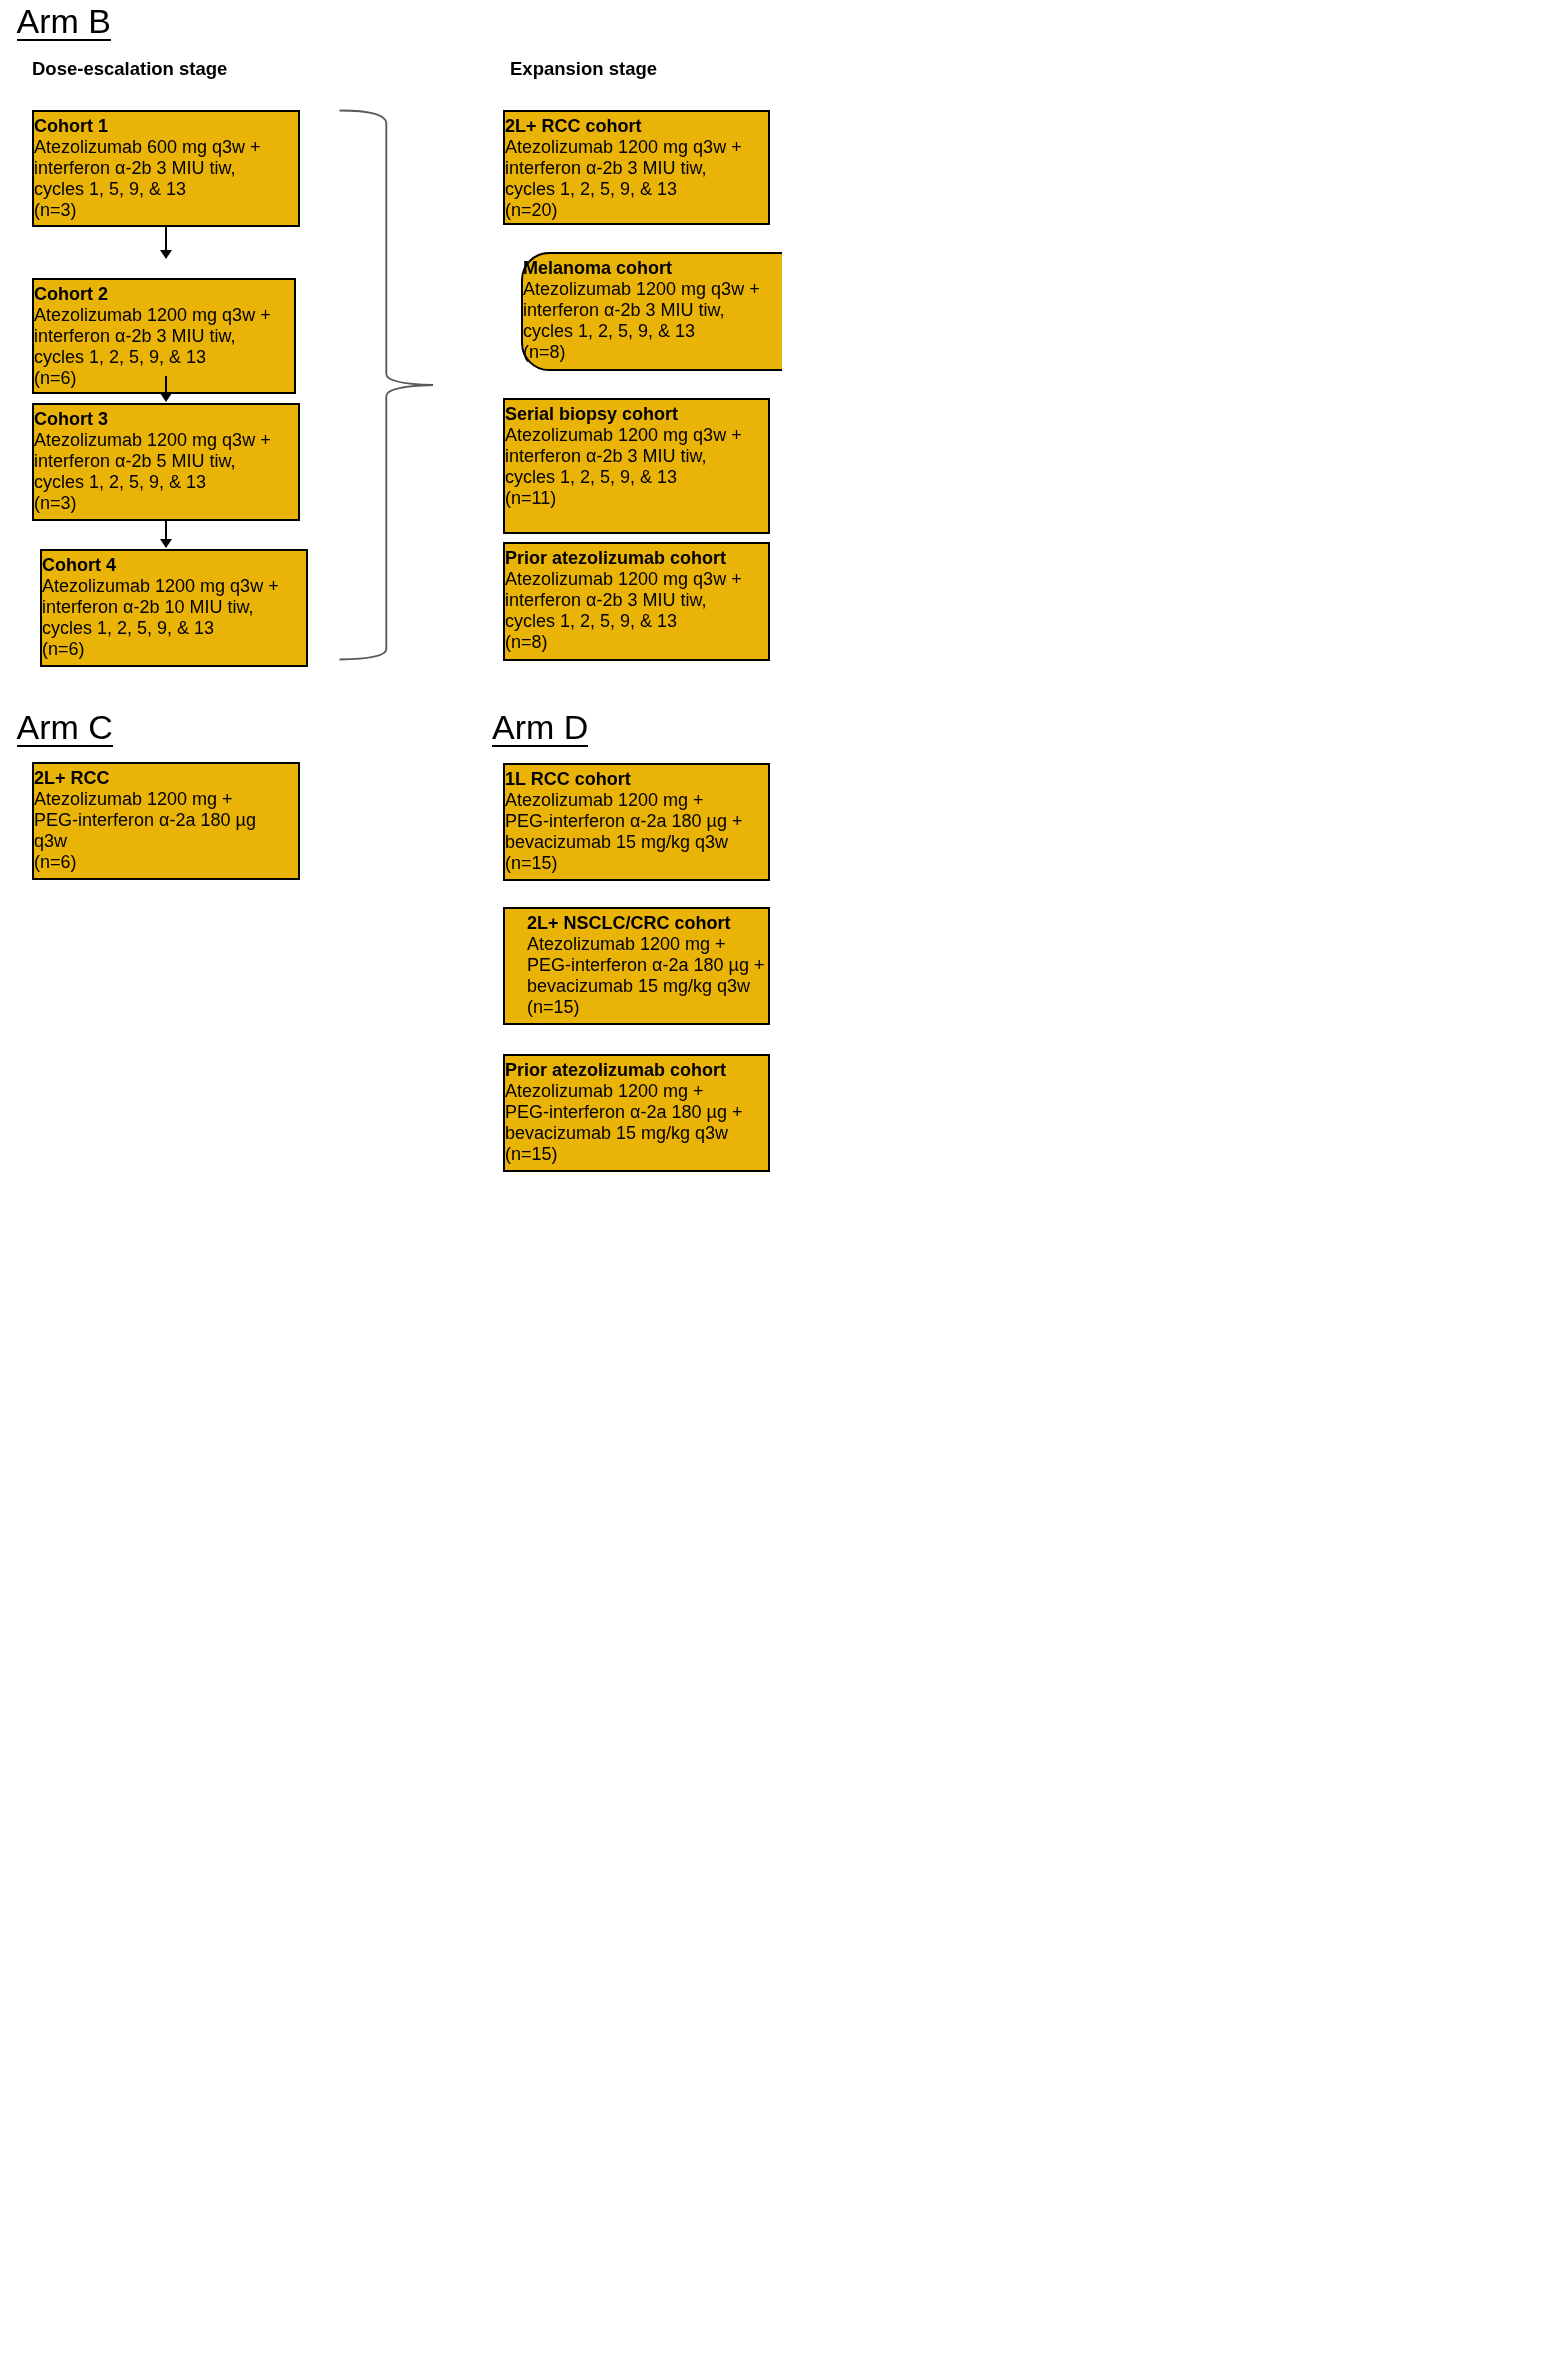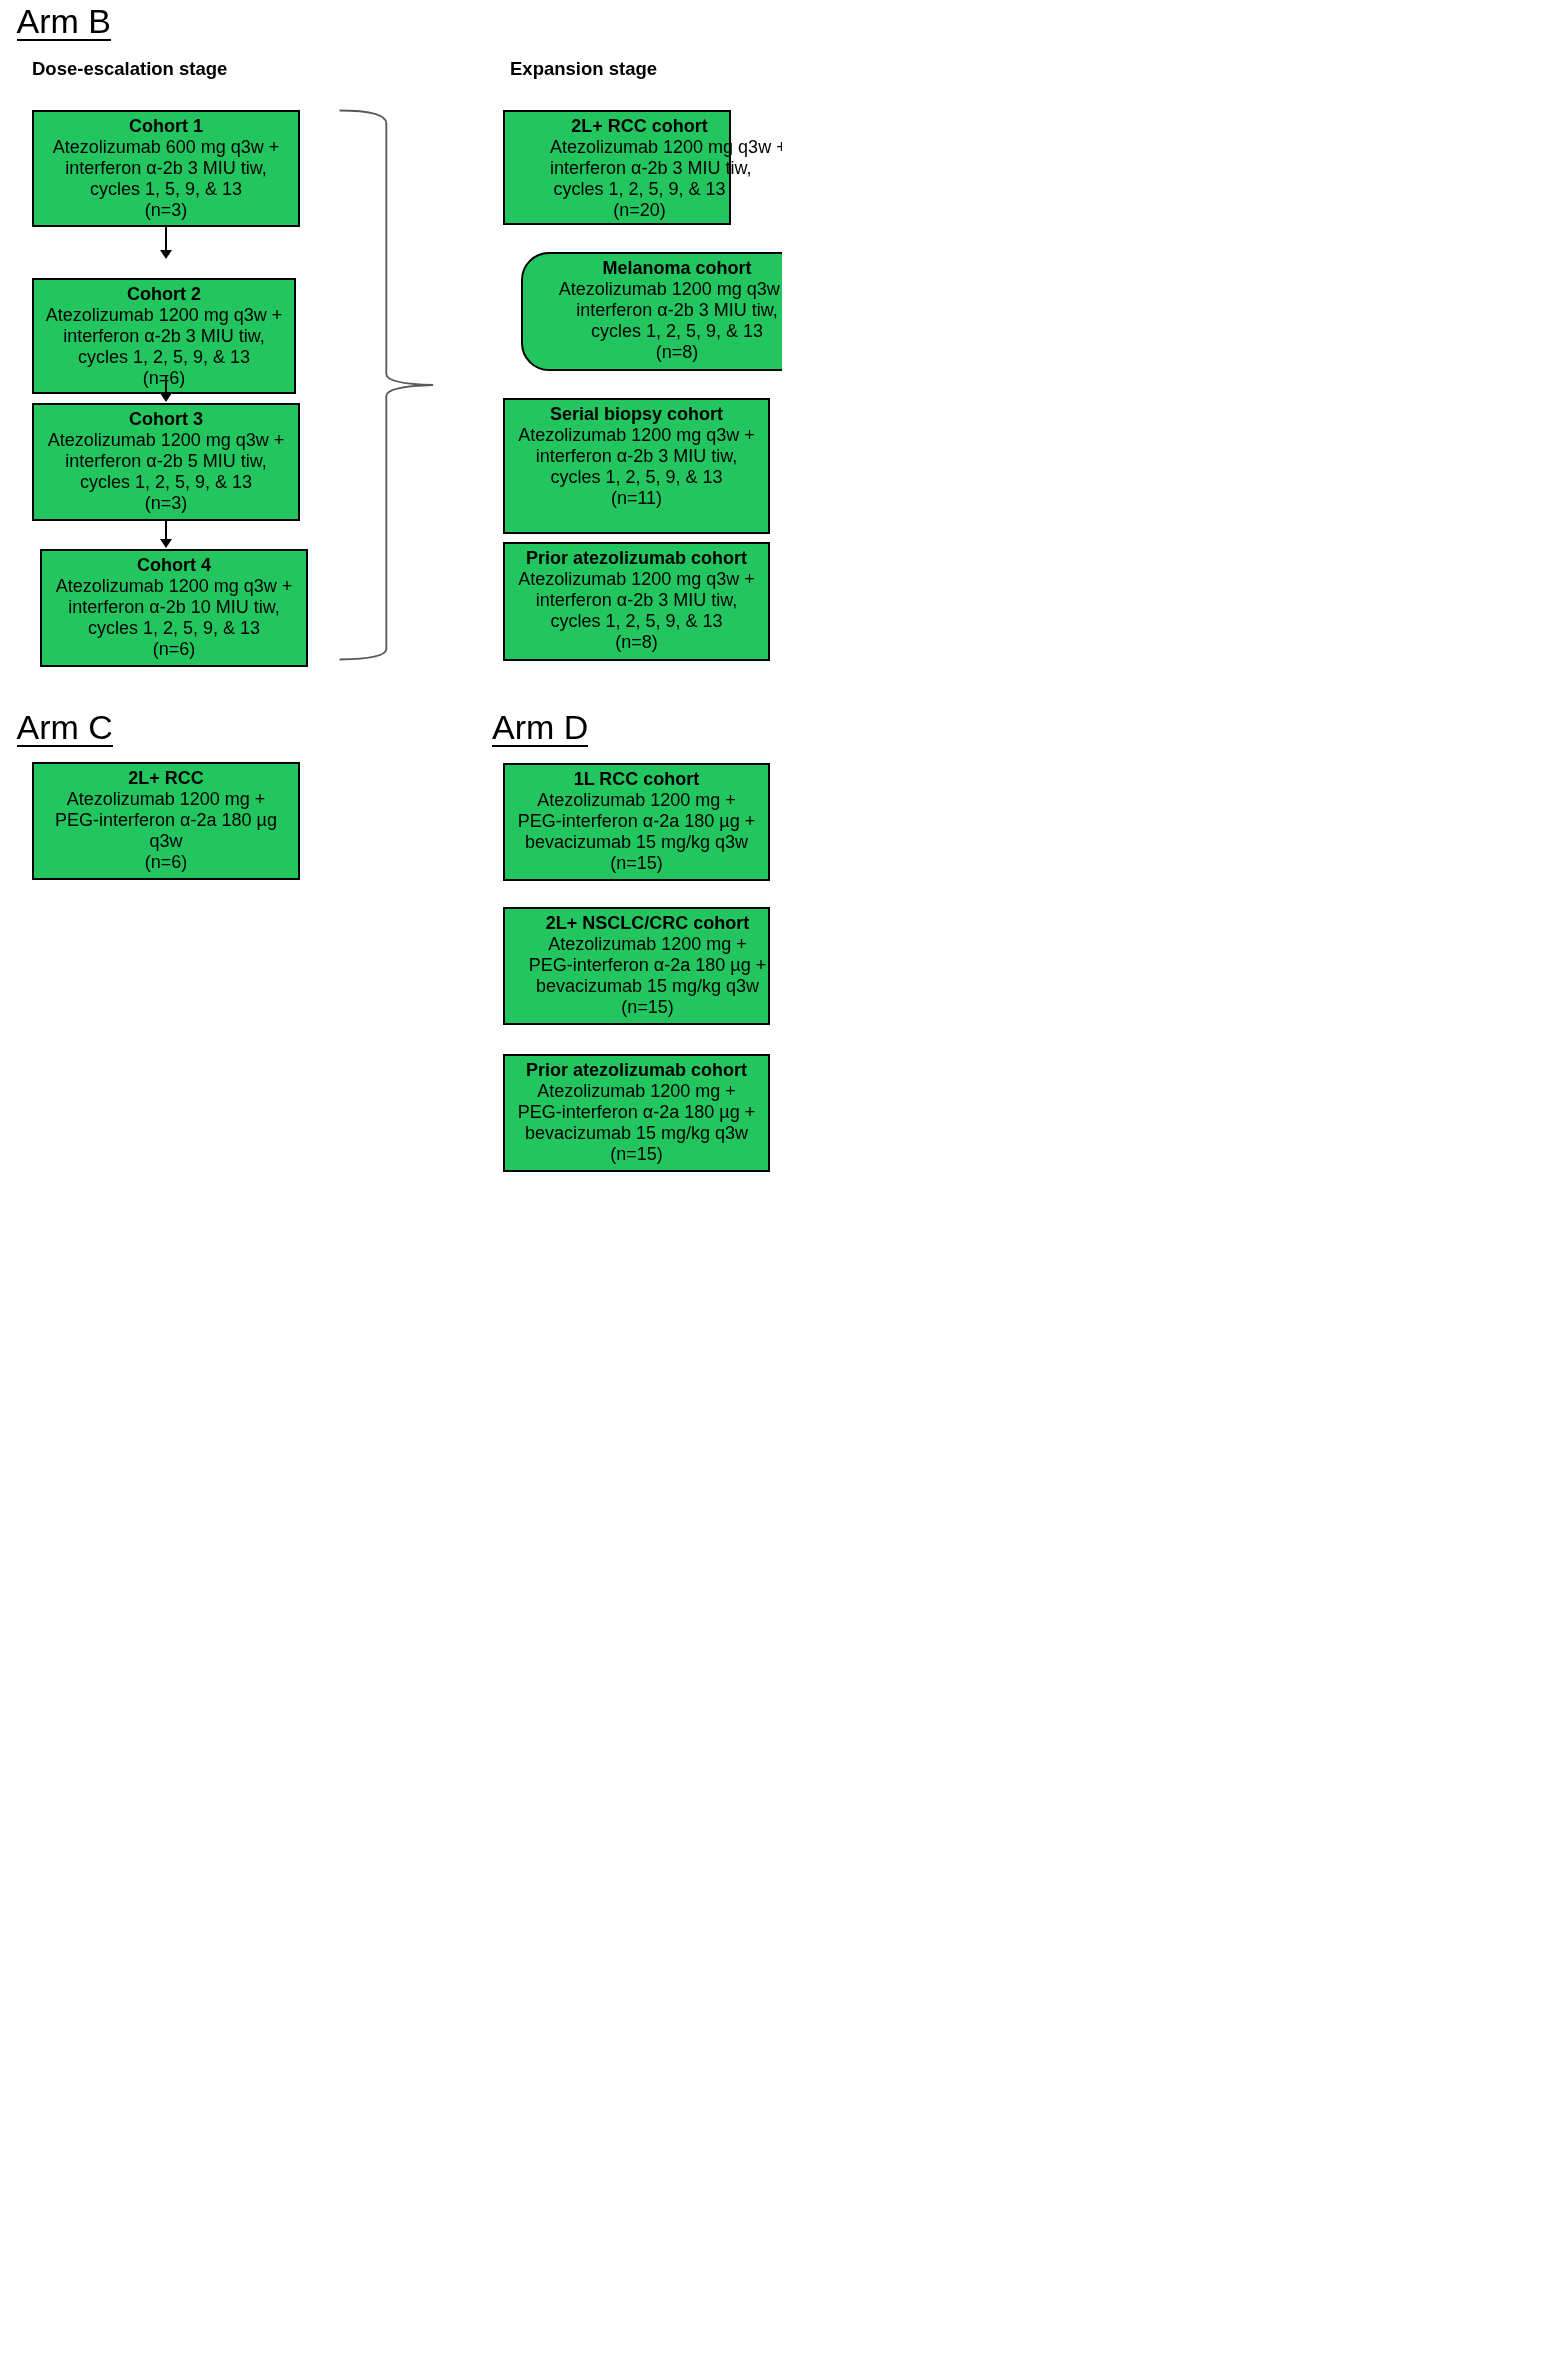--- a/index.html
+++ b/index.html
@@ -28,23 +28,22 @@
   .stage-header {
     position: absolute;
     font-size: 18.5px;
     line-height: 22px;
     font-weight: 700;
     white-space: nowrap;
   }
   .box {
     position: absolute;
     border: 2.5px solid #000000;
-    background: #22c55e;
+    background: #eab308;
     box-sizing: border-box;
-    text-align: center;
     padding-top: 4.3px;
   }
   .box-title {
     font-size: 18px;
     line-height: 21px;
     font-weight: 700;
     white-space: nowrap;
   }
   .box-line {
     font-size: 18px;
@@ -120,21 +119,21 @@
     <div class="box-line">Atezolizumab 1200 mg q3w +</div>
     <div class="box-line">interferon α-2b 10 MIU tiw,</div>
     <div class="box-line">cycles 1, 2, 5, 9, &amp; 13</div>
     <div class="box-line">(n=6)</div>
   </div>
 
   <svg class="brace-svg" width="108" height="560" viewBox="0 0 175 910">
     <path d="M 12 9 Q 88 9 88 30 L 88 437 Q 88 453 164 455 Q 88 457 88 473 L 88 884 Q 88 900 12 901" fill="none" stroke="#595959" stroke-width="3"></path>
   </svg>
 
-  <div class="box" style="left:503px; top:110px; width:228px; height:115px;padding-left:45px;">
+  <div class="box" style="left:503px; top:110px; width:267px; height:115px;">
     <div class="box-title">2L+ RCC cohort</div>
     <div class="box-line">Atezolizumab 1200 mg q3w +</div>
     <div class="box-line">interferon α-2b 3 MIU tiw,</div>
     <div class="box-line">cycles 1, 2, 5, 9, &amp; 13</div>
     <div class="box-line">(n=20)</div>
   </div>
 
   <div class="box" style="left:521px; top:252px; width:312px; height:119px;border-radius:28px;">
     <div class="box-title">Melanoma cohort</div>
     <div class="box-line">Atezolizumab 1200 mg q3w +</div>

